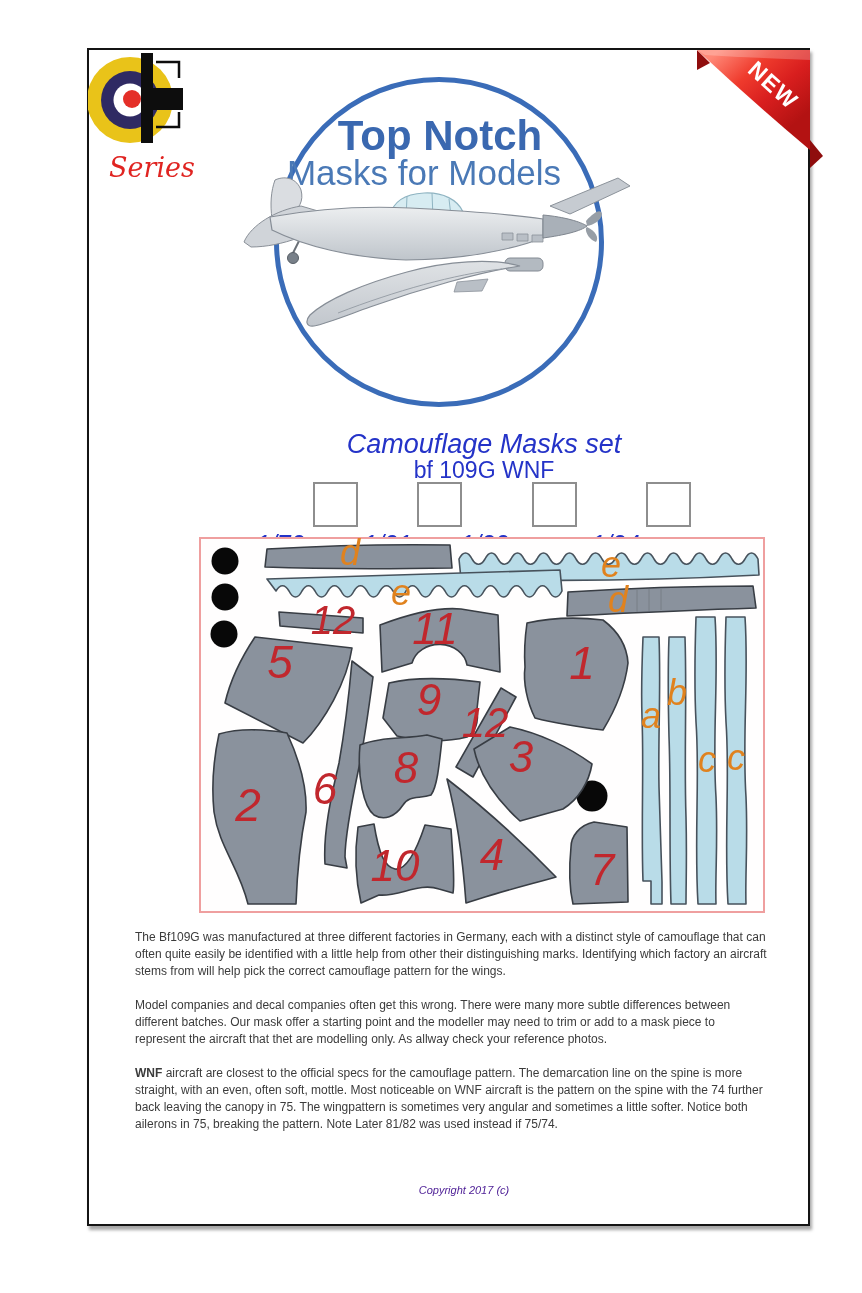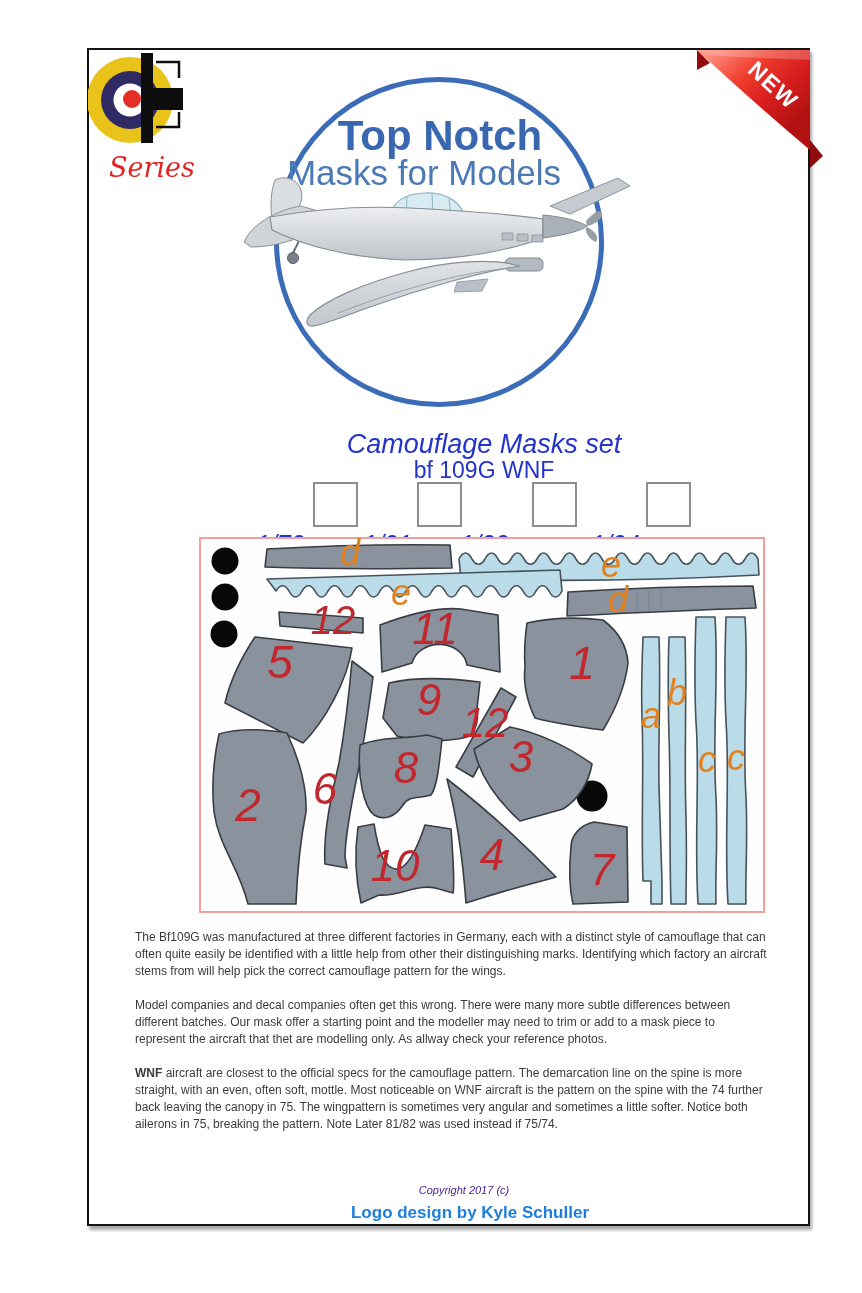--- a/index.html
+++ b/index.html
@@ -177,15 +177,14 @@
     <text class="ltr" x="508" y="235" font-size="36">c</text>
     <text class="ltr" x="537" y="233" font-size="36">c</text>
   </svg>
 
   <div class="copy-block">
     <p><span>The Bf109G was manufactured at three different factories in Germany, each with a distinct style of camouflage that can often quite easily be identified with a little help from other their distinguishing marks. Identifying which factory an aircraft stems from will help pick the correct camouflage pattern for the wings.</span></p>
     <p><span>Model companies and decal companies often get this wrong. There were many more subtle differences between different batches. Our mask offer a starting point and the modeller may need to trim or add to a mask piece to represent the aircraft that thet are modelling only. As allway check your reference photos.</span></p>
     <p><strong>WNF</strong><span> aircraft are closest to the official specs for the camouflage pattern. The demarcation line on the spine is more straight, with an even, often soft, mottle. Most noticeable on WNF aircraft is the pattern on the spine with the 74 further back leaving the canopy in 75. The wingpattern is sometimes very angular and sometimes a little softer. Notice both ailerons in 75, breaking the pattern. Note Later 81/82 was used instead if 75/74.</span></p>
   </div>
 
-  <div class="credit">Logo design by Kyle Schuller</div>
   <div class="copyright">Copyright 2017 (c)</div>
 </div>
 
 </body></html>

